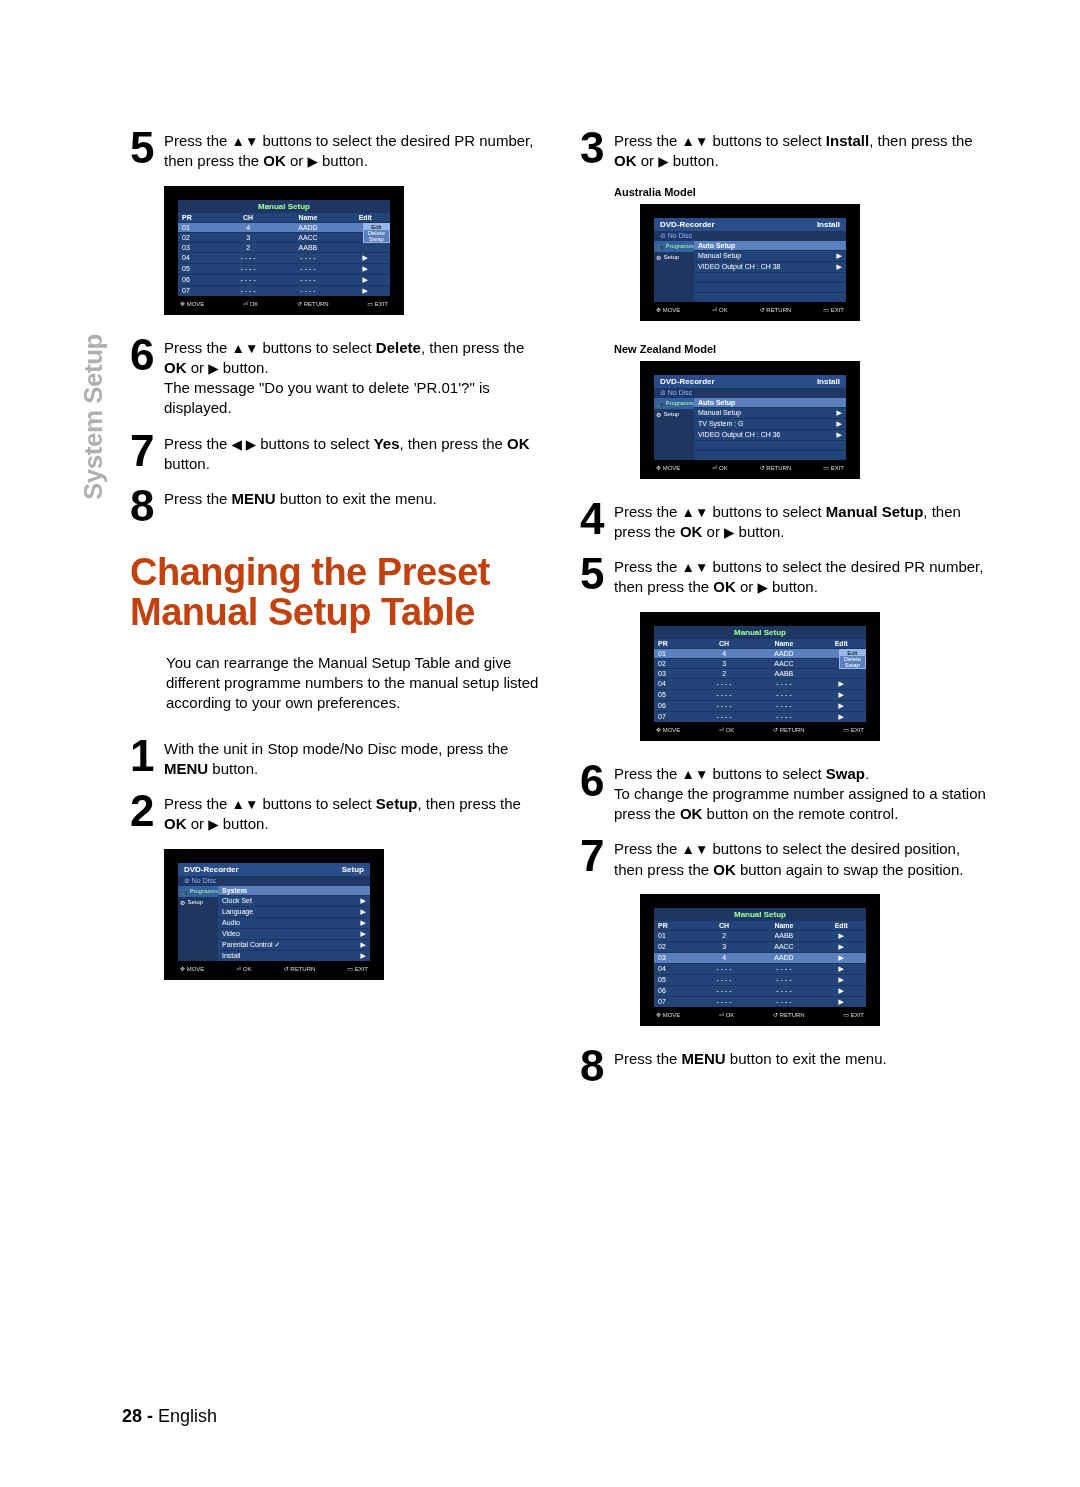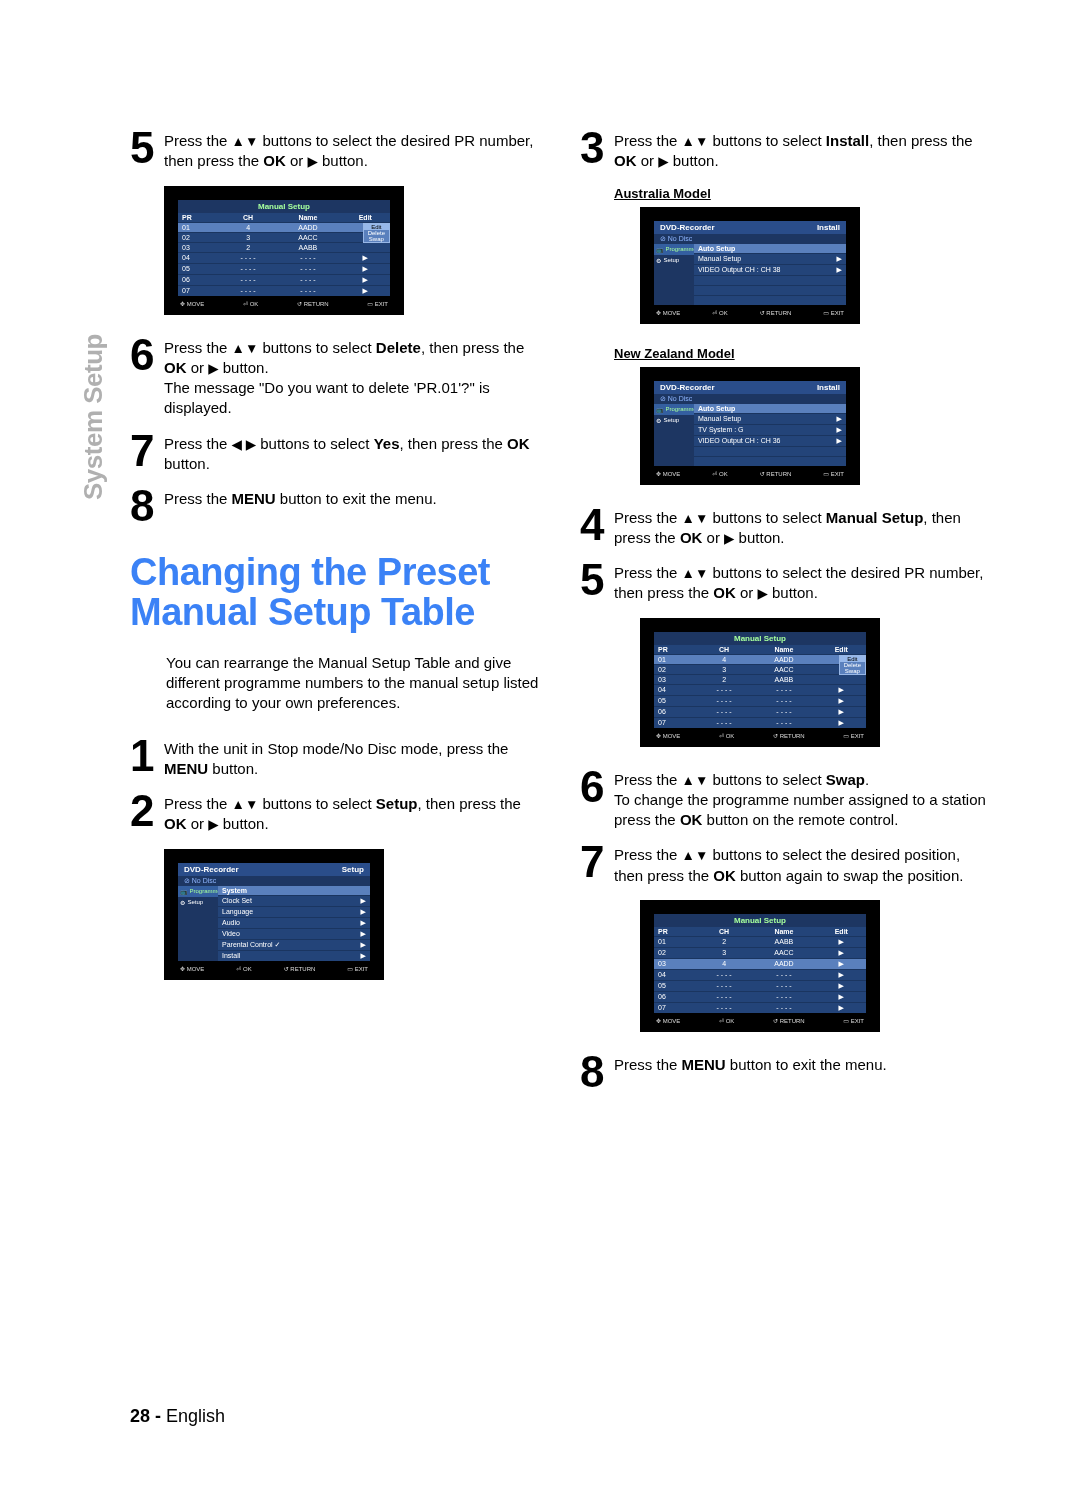--- a/index.html
+++ b/index.html
@@ -54,42 +54,41 @@
   }
   .step-body {
     flex: 1;
     font-size: 15px;
     line-height: 1.35;
     padding-top: 1px;
   }
   .step-body b { font-weight: bold; }
   .step-body .note { font-size: 14px; }
   .model-label {
-    font-size: 13px;
-    font-weight: bold;
-    text-decoration: underline;
+    font-size: 11px;
+    font-weight: bold;
     margin: 4px 0 6px 34px;
   }
   .section-title {
     font-size: 38px;
     font-weight: bold;
     line-height: 1.05;
     margin: 30px 0 20px 0;
-    color: #3b82f6;
+    color: #c2410c;
     letter-spacing: -0.5px;
   }
   .section-desc {
     font-size: 15px;
     line-height: 1.35;
     margin-bottom: 24px;
     margin-left: 36px;
   }
   .page-footer {
     position: absolute;
-    left: 130px;
+    left: 122px;
     bottom: 60px;
     font-size: 18px;
   }
   .page-footer b { font-weight: bold; }
 
   
   .osd-wrap {
     margin: 6px 0 22px 34px;
   }
   .osd-wrap.right { margin-left: 60px; }

